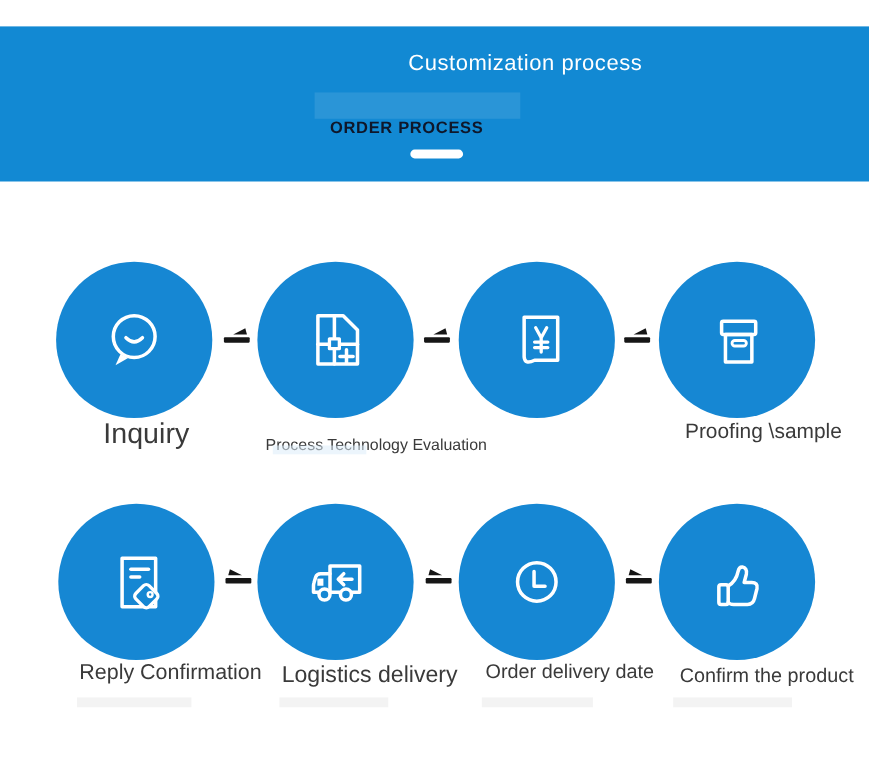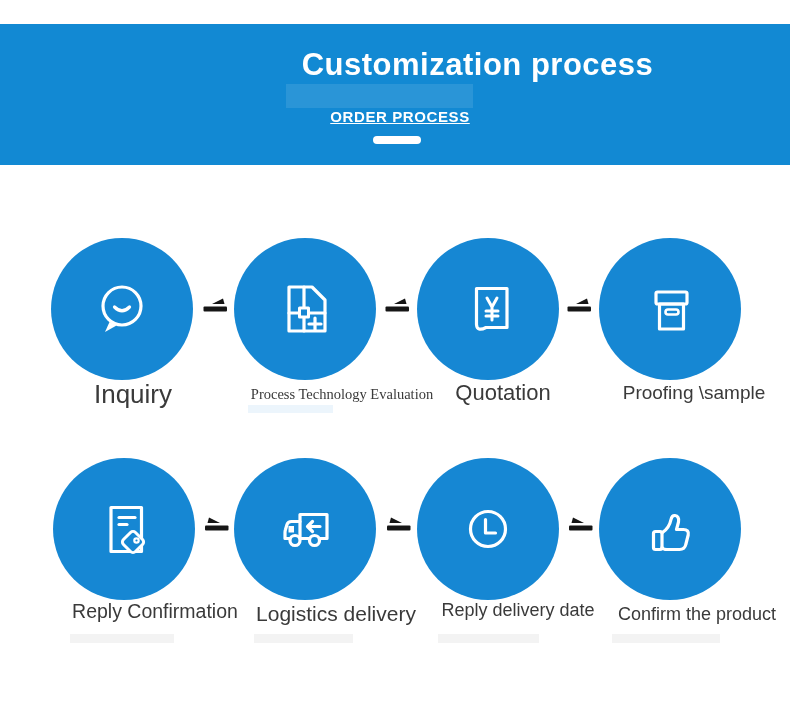--- a/index.html
+++ b/index.html
@@ -1,43 +1,43 @@
 <!DOCTYPE html>
 <html><head>
 <meta charset="utf-8">
 <style>
   html,body{margin:0;padding:0;background:#fff;}
   #page{position:relative;width:790px;height:708px;background:#ffffff;overflow:hidden;
         font-family:"Liberation Sans",sans-serif;}
   
   .banner{position:absolute;left:0;top:24px;width:790px;height:141px;background:#1289d3;}
   .banner-title{position:absolute;left:295px;top:23px;width:365px;text-align:center;
-        color:#fff;font-size:31px;font-weight:700;letter-spacing:0.5px;white-space:nowrap;}
+        color:#fff;font-size:20px;font-weight:400;letter-spacing:0.5px;white-space:nowrap;}
   .banner-ghost{position:absolute;left:286px;top:60px;width:187px;height:24px;
         background:rgba(255,255,255,0.10);}
-  .banner-subtitle{position:absolute;left:300px;top:84px;width:200px;text-align:center;
-        color:#ffffff;font-size:15px;font-weight:700;letter-spacing:0.6px;text-decoration:underline;}
+  .banner-subtitle{position:absolute;left:300px;top:84px;width:200px;text-align:left;
+        color:#0f172a;font-size:15px;font-weight:700;letter-spacing:0.6px;}
   .banner-bar{position:absolute;left:373px;top:112px;width:48px;height:8px;background:#fff;
         border-radius:4px;}
   
   .circle{position:absolute;width:142px;height:142px;border-radius:50%;background:#1687d3;
         display:flex;align-items:center;justify-content:center;}
   .c1{left:51px;top:238px;}  .c2{left:234px;top:238px;} .c3{left:417px;top:238px;} .c4{left:599px;top:238px;}
   .c5{left:53px;top:458px;}  .c6{left:234px;top:458px;} .c7{left:417px;top:458px;} .c8{left:599px;top:458px;}
   .circle svg{display:block;}
   
   .arrow{position:absolute;width:26px;height:17px;}
   .arrow svg{display:block;}
   .a1{left:203px;top:296px;} .a2{left:385px;top:296px;} .a3{left:567px;top:296px;}
   .a4{left:203px;top:515px;} .a5{left:385px;top:515px;} .a6{left:567px;top:515px;}
   .arrow.flip svg{transform:scaleX(-1);}
   
   .step-label{position:absolute;color:#3a3a3a;text-align:center;white-space:nowrap;}
   .l1{left:33px; top:379px;width:200px;font-size:26px;}
-  .l2{left:217px;top:386px;width:250px;font-size:14.5px;font-family:Liberation Serif, serif;}
+  .l2{left:217px;top:397px;width:250px;font-size:14.5px;}
   .l3{left:403px;top:380px;width:200px;font-size:22px;}
   .l4{left:594px;top:382px;width:200px;font-size:19px;}
   .l5{left:55px; top:600px;width:200px;font-size:19.5px;}
   .l6{left:236px;top:602px;width:200px;font-size:21px;}
   .l7{left:418px;top:600px;width:200px;font-size:18px;}
   .l8{left:597px;top:604px;width:200px;font-size:18px;}
   
   .ghost{position:absolute;height:9px;background:#f3f3f3;}
   .g1{left:70px; top:634px;width:104px;}
   .g2{left:254px;top:634px;width:99px;}
@@ -176,25 +176,24 @@
   </div>
   <div class="arrow a6 flip">
     <svg width="26" height="17" viewBox="0 0 26 17">
       <polygon points="9,8 20,2.5 21.5,8" fill="#161616"></polygon>
       <rect x="0.5" y="10.5" width="23.5" height="5" rx="1" fill="#161616"></rect>
     </svg>
   </div>
 
   <div class="step-label l1">Inquiry</div>
   <div class="step-label l2">Process Technology Evaluation</div>
-  <div class="step-label l3">Quotation</div>
   <div class="step-label l4">Proofing \sample</div>
   <div class="step-label l5">Reply Confirmation</div>
   <div class="step-label l6">Logistics delivery</div>
-  <div class="step-label l7">Reply delivery date</div>
+  <div class="step-label l7">Order delivery date</div>
   <div class="step-label l8">Confirm the product</div>
 
   <div class="ghost g0"></div>
   <div class="ghost g1"></div>
   <div class="ghost g2"></div>
   <div class="ghost g3"></div>
   <div class="ghost g4"></div>
 
 </div>
 

